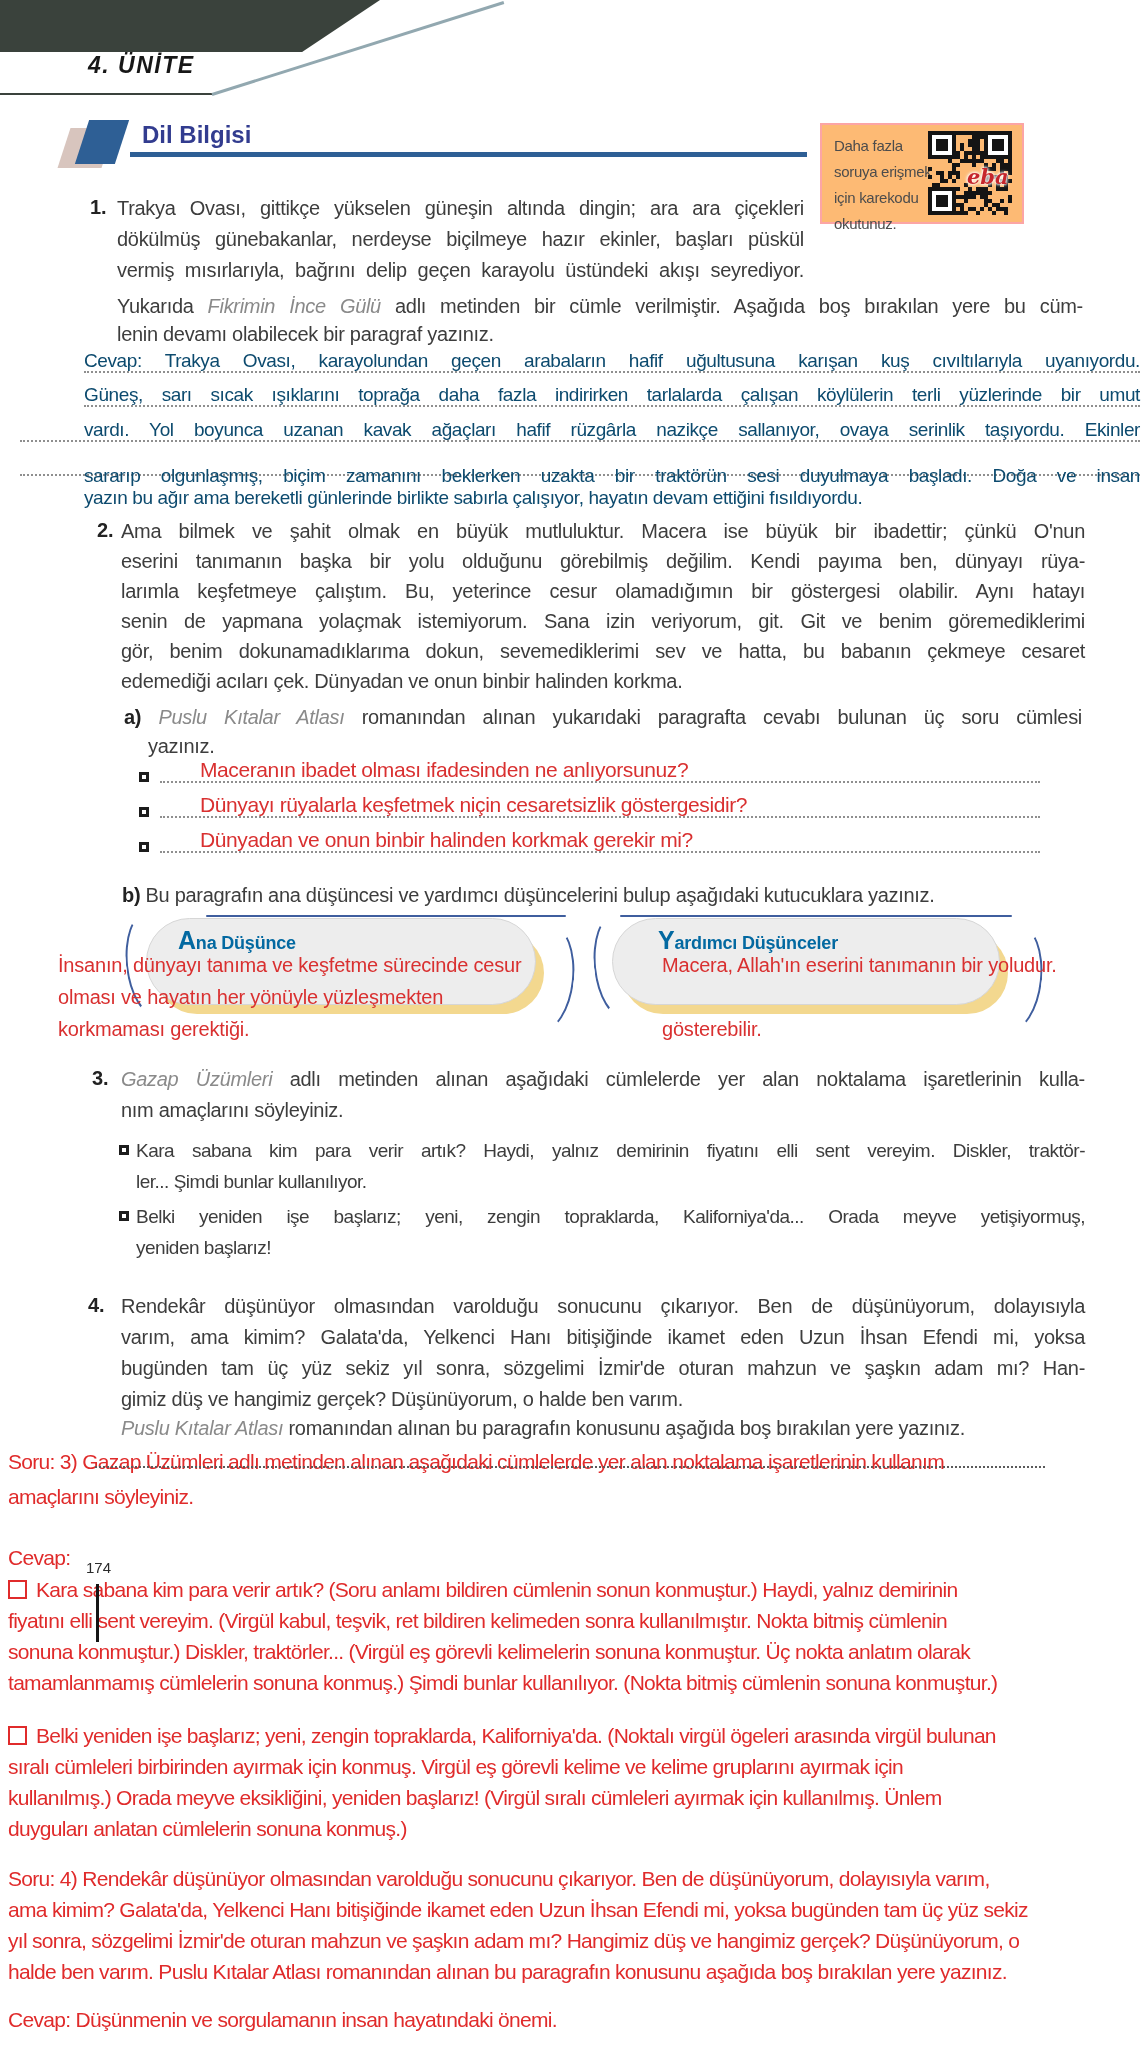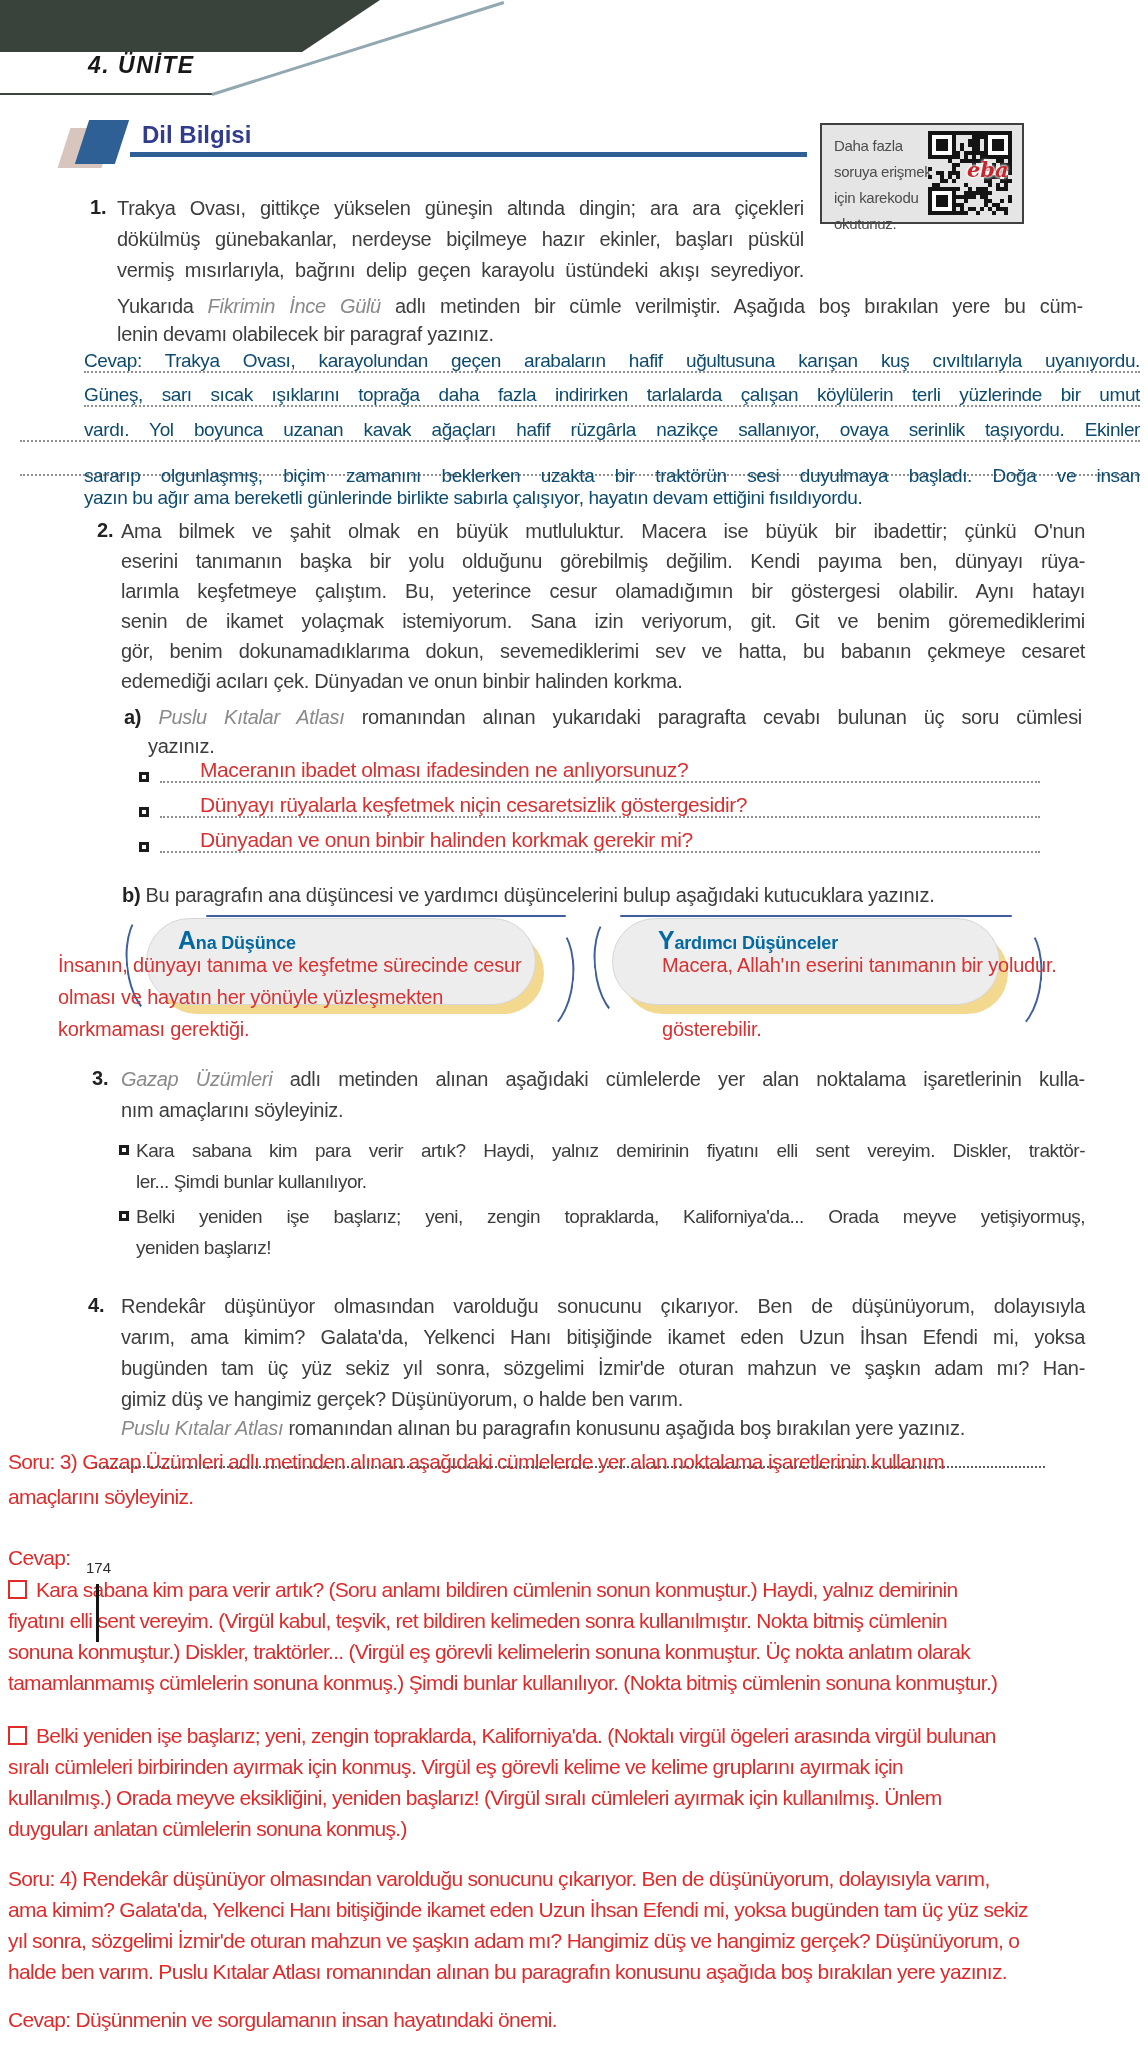--- a/index.html
+++ b/index.html
@@ -20,24 +20,24 @@
   .dotted{position:absolute;height:0;border-top:2px dotted #8f8f8f;}
   .dotted-dark{position:absolute;height:0;border-top:2px dotted #5a5a5a;z-index:6;}
   .bullet-sq{position:absolute;width:10px;height:10px;background:#1c1c1c;}
   .bullet-sq::after{content:"";position:absolute;left:3px;top:3px;width:4px;height:4px;background:#fff;}
   .chk{display:inline-block;width:15px;height:15px;border:2px solid #e02b2b;margin-right:9px;vertical-align:-2px;}
   .band{position:absolute;left:0;top:0;width:380px;height:52px;background:#3a423c;
         clip-path:polygon(0 0,100% 0,79.5% 100%,0 100%);}
   .unit{position:absolute;font-size:23px;font-weight:bold;font-style:italic;color:#171717;letter-spacing:1.5px;}
   .sec-title{position:absolute;font-size:24px;font-weight:bold;color:#323c8f;letter-spacing:0;}
   .skewbox{position:absolute;transform:skewX(-18deg);}
-  .qr-box{position:absolute;border:2px solid #404040;background:#e5e5e5;}
+  .qr-box{position:absolute;border:2px solid #fca5a5;background:#fdba74;}
   .qr-note{position:absolute;font-size:15px;color:#4c4c4c;line-height:26px;letter-spacing:-0.3px;}
   .eba{position:absolute;font-family:"DejaVu Serif",serif;font-style:italic;font-weight:bold;
-       color:#c6262c;font-size:21px;text-shadow:0 0 3px #fff,0 0 3px #fff,0 0 4px #fff;}
+       color:#c6262c;font-size:21px;text-shadow:0 0 3px #fff,0 0 3px #fff,0 0 4px #fff;margin-top:7px;}
   .pill{position:absolute;background:#ededed;border:1px solid #d6d6d6;border-radius:44px;}
   .pill-shadow{position:absolute;background:#f3d88f;border-radius:42px;}
   .pill-top{position:absolute;height:0;border-top:2.5px solid #3f5e9e;border-radius:2px;}
   .arc{position:absolute;border:2.5px solid transparent;border-radius:50%;}
   .arc.l{border-left-color:#3f5e9e;}
   .arc.r{border-right-color:#3f5e9e;}
   .pill-title{position:absolute;font-size:18px;font-weight:bold;color:#0369a1;letter-spacing:-0.2px;}
   .pill-title::first-letter{font-size:25px;}
   .caret{position:absolute;width:3px;background:#151515;z-index:7;}
   .rule-thin{position:absolute;height:2px;background:#3a423c;}
@@ -228,21 +228,21 @@
   <div class="line red j" style="left:84px;top:349px;width:1056px;z-index:3;">Cevap: Trakya Ovası, karayolundan geçen arabaların hafif uğultusuna karışan kuş cıvıltılarıyla uyanıyordu.</div>
   <div class="line red j" style="left:84px;top:383px;width:1056px;z-index:3;">Güneş, sarı sıcak ışıklarını toprağa daha fazla indirirken tarlalarda çalışan köylülerin terli yüzlerinde bir umut</div>
   <div class="line red j" style="left:84px;top:418px;width:1056px;z-index:3;">vardı. Yol boyunca uzanan kavak ağaçları hafif rüzgârla nazikçe sallanıyor, ovaya serinlik taşıyordu. Ekinler</div>
   <div class="line red j" style="left:84px;top:452px;width:1056px;z-index:3;margin-top:12px;">sararıp olgunlaşmış, biçim zamanını beklerken uzakta bir traktörün sesi duyulmaya başladı. Doğa ve insan</div>
   <div class="line red" style="left:84px;top:486px;z-index:3;">yazın bu ağır ama bereketli günlerinde birlikte sabırla çalışıyor, hayatın devam ettiğini fısıldıyordu.</div>
 
   <div class="line num" style="left:97px;top:519px;">2.</div>
   <div class="line bk j" style="left:121px;top:519px;width:964px;">Ama bilmek ve şahit olmak en büyük mutluluktur. Macera ise büyük bir ibadettir; çünkü O'nun</div>
   <div class="line bk j" style="left:121px;top:549px;width:964px;">eserini tanımanın başka bir yolu olduğunu görebilmiş değilim. Kendi payıma ben, dünyayı rüya-</div>
   <div class="line bk j" style="left:121px;top:579px;width:964px;">larımla keşfetmeye çalıştım. Bu, yeterince cesur olamadığımın bir göstergesi olabilir. Aynı hatayı</div>
-  <div class="line bk j" style="left:121px;top:609px;width:964px;">senin de ikamet yolaçmak istemiyorum. Sana izin veriyorum, git. Git ve benim göremediklerimi</div>
+  <div class="line bk j" style="left:121px;top:609px;width:964px;">senin de yapmana yolaçmak istemiyorum. Sana izin veriyorum, git. Git ve benim göremediklerimi</div>
   <div class="line bk j" style="left:121px;top:639px;width:964px;">gör, benim dokunamadıklarıma dokun, sevemediklerimi sev ve hatta, bu babanın çekmeye cesaret</div>
   <div class="line bk j" style="left:124px;top:705px;width:958px;"><span class="lbl">a)</span><span> </span><span class="it">Puslu Kıtalar Atlası</span><span> romanından alınan yukarıdaki paragrafta cevabı bulunan üç soru cümlesi</span></div>
 
   <div class="line bk" style="left:121px;top:669px;">edemediği acıları çek. Dünyadan ve onun binbir halinden korkma.</div>
   <div class="line bk" style="left:148px;top:734px;">yazınız.</div>
 
   <div class="line red-md" style="left:200px;top:758px;z-index:3;">Maceranın ibadet olması ifadesinden ne anlıyorsunuz?</div>
   <div class="bullet-sq" style="left:139px;top:772px;"></div>
   <div class="dotted" style="left:160px;top:781px;width:880px;"></div>
   <div class="line red-md" style="left:200px;top:793px;z-index:3;">Dünyayı rüyalarla keşfetmek niçin cesaretsizlik göstergesidir?</div>

